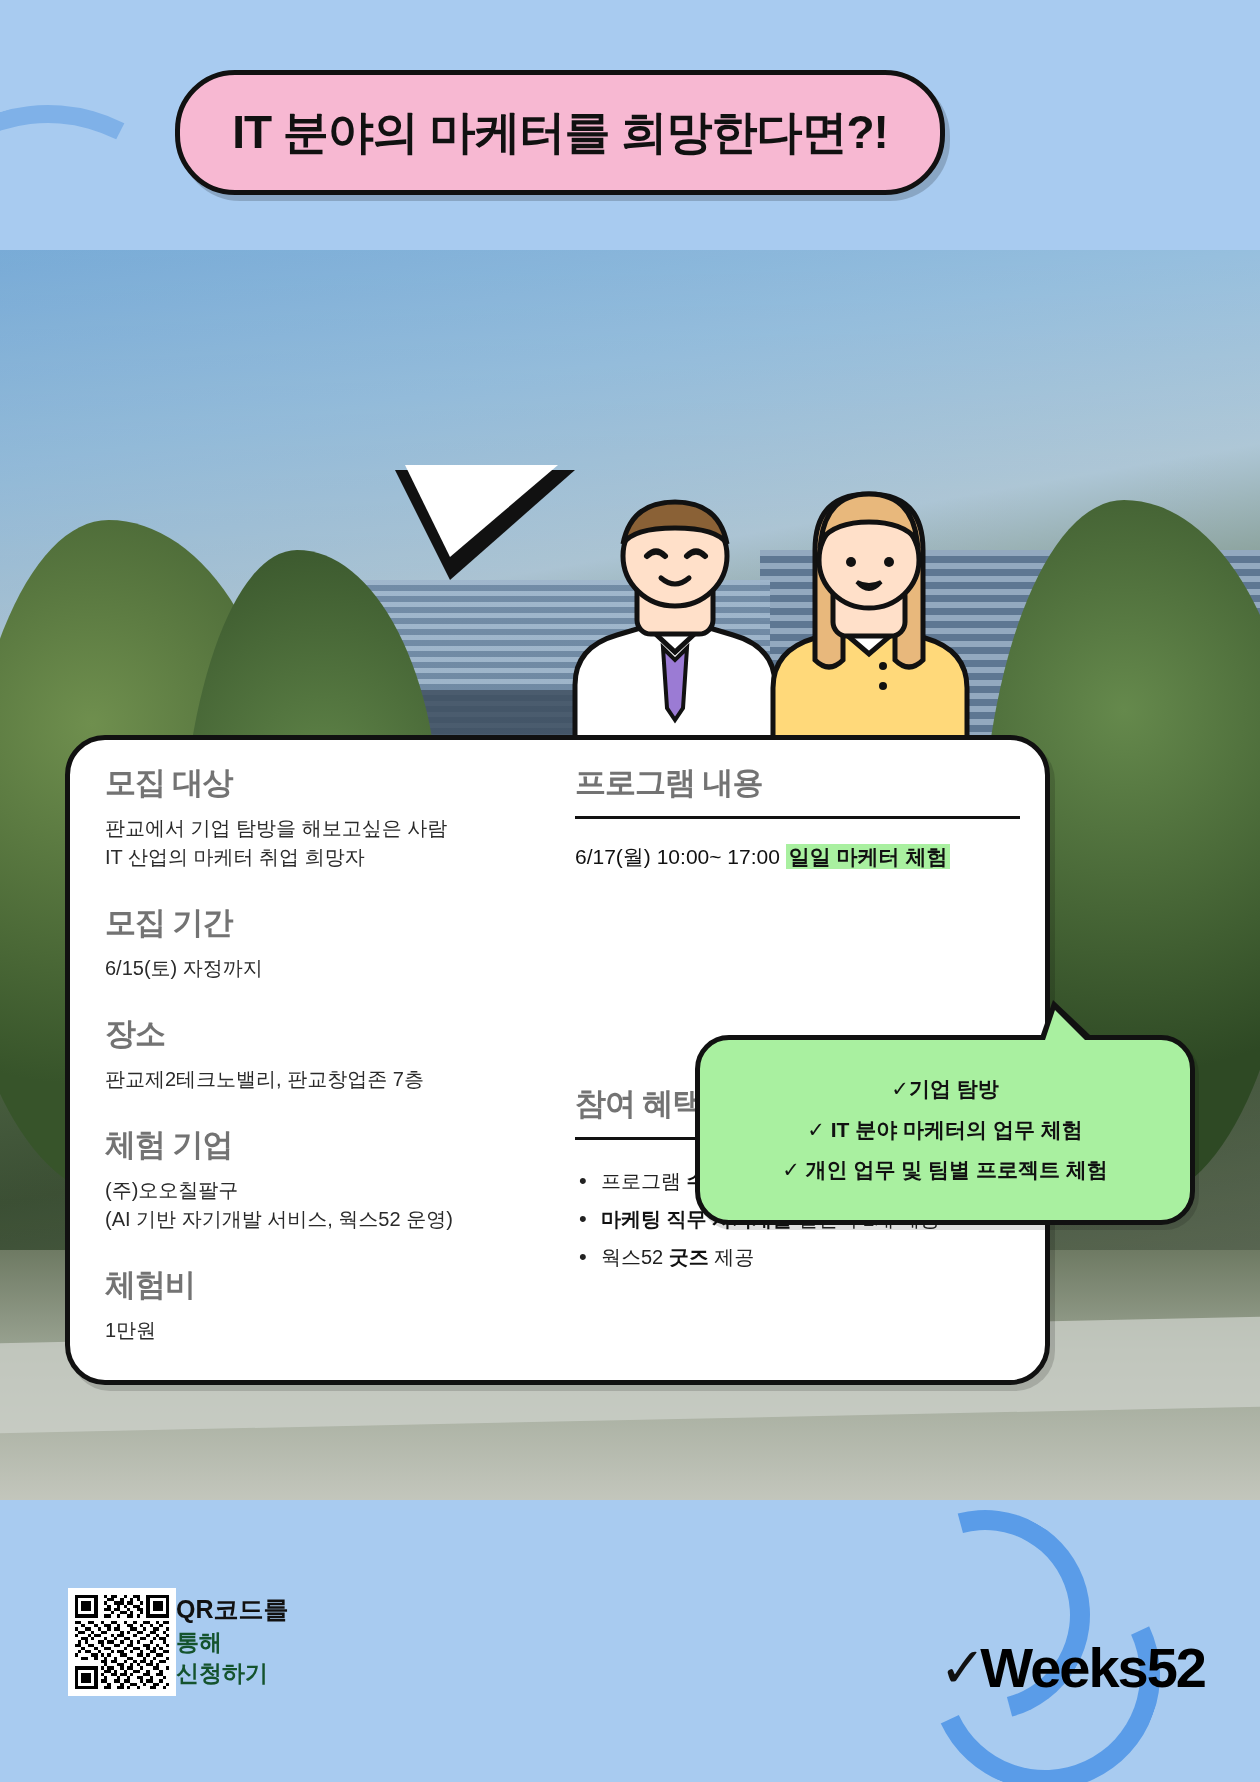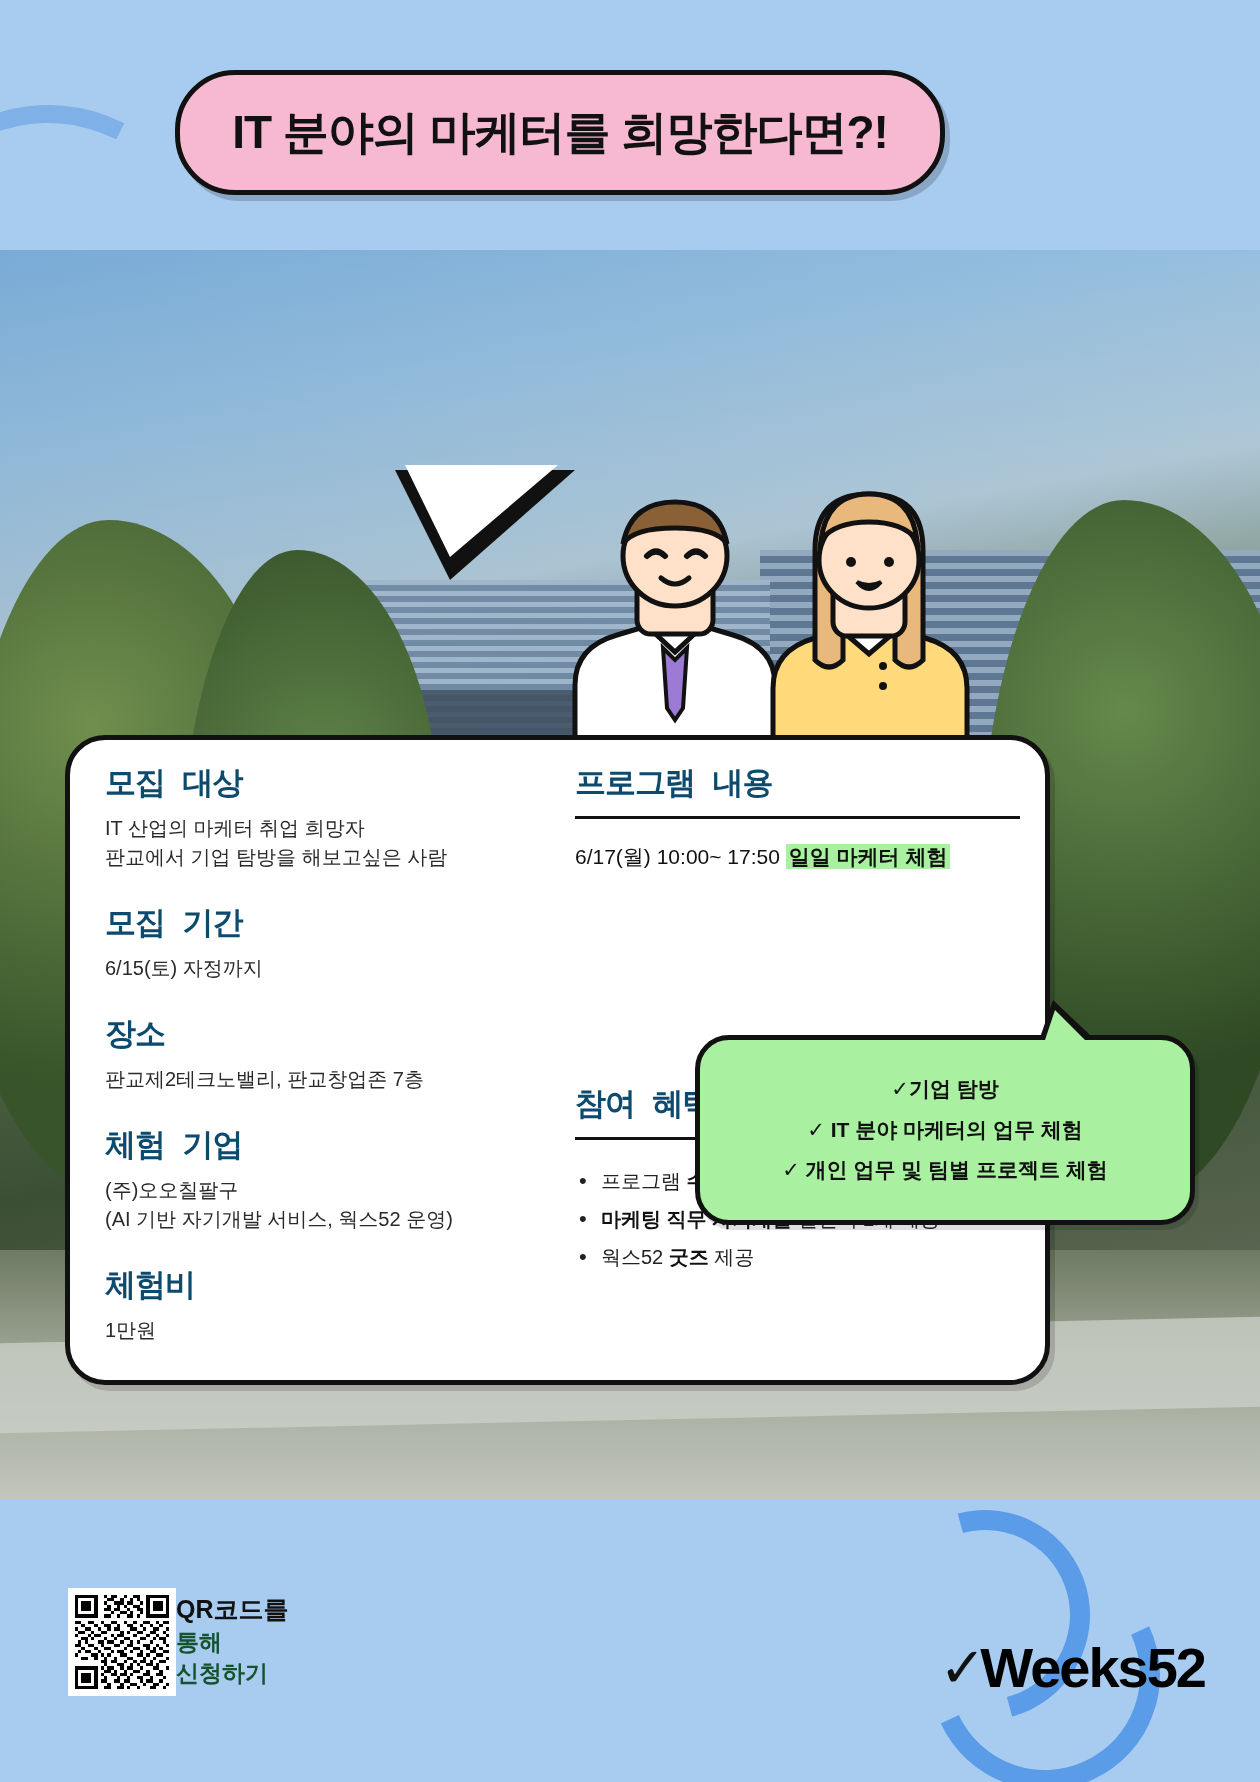--- a/index.html
+++ b/index.html
@@ -74,21 +74,21 @@
 
   
   .card{
     position:absolute;left:65px;top:735px;width:1975px;max-width:975px;height:640px;
     background:#fff;border:5px solid #111;border-radius:40px;z-index:7;
     box-shadow:5px 6px 0 rgba(0,0,0,.15);
   }
   .col-left{position:absolute;left:35px;top:22px;width:430px;}
   .col-right{position:absolute;left:505px;top:22px;width:445px;}
 
-  .h2{font-size:31px;font-weight:800;color:#0c4a6e;letter-spacing:-1px;margin:0 0 10px;font-family:Liberation Mono, monospace;}
+  .h2{font-size:31px;font-weight:800;color:#737373;letter-spacing:-1px;margin:0 0 10px;}
   .h2.sp{margin-top:30px;}
   .body-txt{font-size:20px;color:#2a2a2a;line-height:1.45;margin:0;font-weight:400;}
   .rule{height:3px;background:#111;margin:12px 0 22px;}
 
   .sched{font-size:21px;color:#111;line-height:1.5;}
   .hl{background:#a9f0a0;padding:1px 3px;font-weight:700;}
 
   .bene-list{margin:18px 0 0;padding:0;list-style:none;}
   .bene-list li{font-size:20px;color:#222;line-height:1.9;position:relative;padding-left:26px;}
   .bene-list li::before{content:"•";position:absolute;left:4px;top:-2px;font-size:22px;}
@@ -174,42 +174,42 @@
         <circle cx="344" cy="92" r="5" fill="#111"></circle>
         <path d="M312 112 q12 14 24 0 q-12 6 -24 0 Z" fill="#e2605f" stroke="#111" stroke-width="4"></path>
       </g>
     </svg>
   </div>
 
   <div class="card">
 
     <div class="col-left">
       <h2 class="h2">모집 대상</h2>
+      <p class="body-txt">판교에서 기업 탐방을 해보고싶은 사람</p>
       <p class="body-txt">IT 산업의 마케터 취업 희망자</p>
-      <p class="body-txt">판교에서 기업 탐방을 해보고싶은 사람</p>
 
       <h2 class="h2 sp">모집 기간</h2>
       <p class="body-txt">6/15(토) 자정까지</p>
 
       <h2 class="h2 sp">장소</h2>
       <p class="body-txt">판교제2테크노밸리, 판교창업존 7층</p>
 
       <h2 class="h2 sp">체험 기업</h2>
       <p class="body-txt">(주)오오칠팔구</p>
       <p class="body-txt">(AI 기반 자기개발 서비스, 웍스52 운영)</p>
 
       <h2 class="h2 sp">체험비</h2>
       <p class="body-txt">1만원</p>
     </div>
 
     <div class="col-right">
       <h2 class="h2">프로그램 내용</h2>
       <div class="rule"></div>
       <div class="sched">
-        <span>6/17(월) 10:00~ 17:50 </span><span class="hl">일일 마케터 체험</span>
+        <span>6/17(월) 10:00~ 17:00 </span><span class="hl">일일 마케터 체험</span>
       </div>
 
       <div style="height:210px"></div>
 
       <h2 class="h2">참여 혜택</h2>
       <div class="rule"></div>
       <ul class="bene-list">
         <li>
           <span>프로그램 </span><b>수료증</b><span> 발급</span>
         </li>

